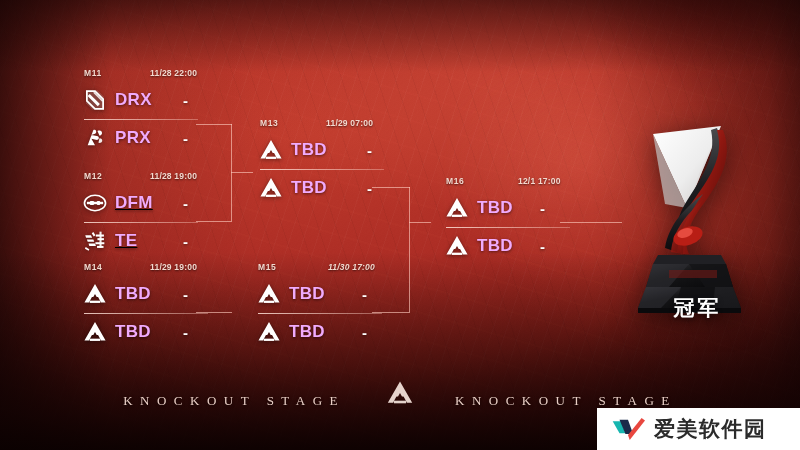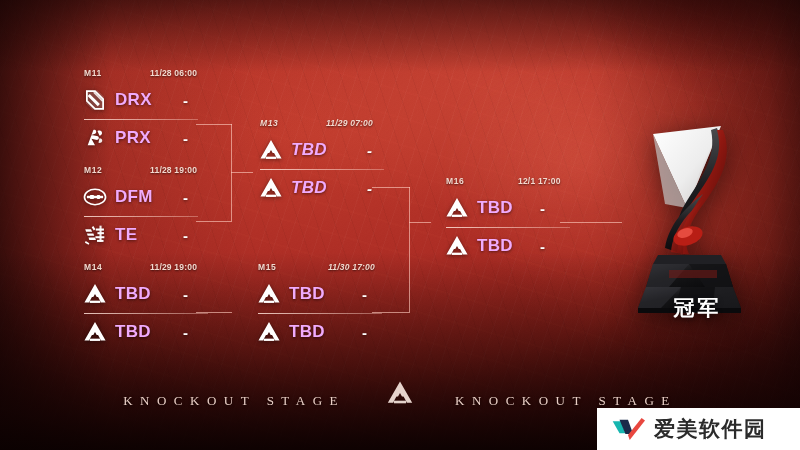--- a/index.html
+++ b/index.html
@@ -159,21 +159,21 @@
     <div class="conn h" style="left:372px; top:312px; width:38px;"></div>
     <div class="conn h" style="left:409px; top:222px; width:22px;"></div>
 
     <div class="conn h" style="left:196px; top:312px; width:36px;"></div>
 
     <div class="conn h" style="left:560px; top:222px; width:62px;"></div>
 
     <div class="match" style="left:78px; top:68px; width:120px;">
       <div class="match-head">
         <span class="m-id">M11</span>
-        <span class="m-time" style="left:72px;">11/28 06:00</span>
+        <span class="m-time" style="left:72px;">11/28 22:00</span>
       </div>
       <div class="row">
         <span class="logo">
           <svg viewBox="0 0 32 32">
               <g fill="#fff">
             <path d="M5 4h14l8 8v16H13L5 20z" opacity=".16"></path>
             <path d="M6 5h10l10 10v12h-10L6 17z" fill="none" stroke="#fff" stroke-width="2.2"></path>
             <path d="M9.5 8.5 22 21l-2.6 2.6L6.9 11.1z"></path>
             <path d="M14.5 6.5 25.5 17.5" stroke="#fff" stroke-width="2" fill="none" opacity=".85"></path>
           </g>
@@ -191,21 +191,21 @@
             <path d="M19 7.5c2.2-1.2 4.6-.6 5.4 1.2.9 2-.4 4-2.8 4.6"></path>
             <path d="M21.5 16.2c2.3.1 3.8 1.6 3.4 3.4-.4 1.9-2.4 2.9-4.7 2.3" opacity=".9"></path>
           </g>
             </svg>
         </span>
         <span class="tname">PRX</span>
         <span class="score" style="left:105px;">-</span>
       </div>
     </div>
 
-    <div class="match" style="left:78px; top:165px; width:120px;">
+    <div class="match" style="left:78px; top:171px; width:120px;text-decoration:underline;">
       <div class="match-head">
         <span class="m-id">M12</span>
         <span class="m-time" style="left:72px;">11/28 19:00</span>
       </div>
       <div class="row">
         <span class="logo">
           <svg viewBox="0 0 32 32">
               <g>
             <ellipse cx="16" cy="16" rx="13" ry="9.5" fill="none" stroke="#fff" stroke-width="2"></ellipse>
             <path d="M6 16h20" stroke="#fff" stroke-width="3"></path>
@@ -233,21 +233,21 @@
             <path d="M21.5 4.5h2.6v20h-2.6z" opacity=".9"></path>
             <path d="M4.5 23.5 9 26l-.8 2-4.6-2.4z"></path>
           </g>
             </svg>
         </span>
         <span class="tname">TE</span>
         <span class="score" style="left:105px;">-</span>
       </div>
     </div>
 
-    <div class="match" style="left:254px; top:118px; width:130px;font-style:italic;">
+    <div class="match" style="left:254px; top:118px; width:130px;">
       <div class="match-head">
         <span class="m-id">M13</span>
         <span class="m-time" style="left:72px;">11/29 07:00</span>
       </div>
       <div class="row">
         <span class="logo">
           <svg viewBox="0 0 32 32">
               <g fill="#fff">
             <path d="M16 3.6 29 26.4h-5.6L16 12.6 8.6 26.4H3z"></path>
             <path d="M16 10.5l5.2 9.1h-3.1L16 15.9l-2.1 3.7h-3.1z" fill="#fff"></path>

